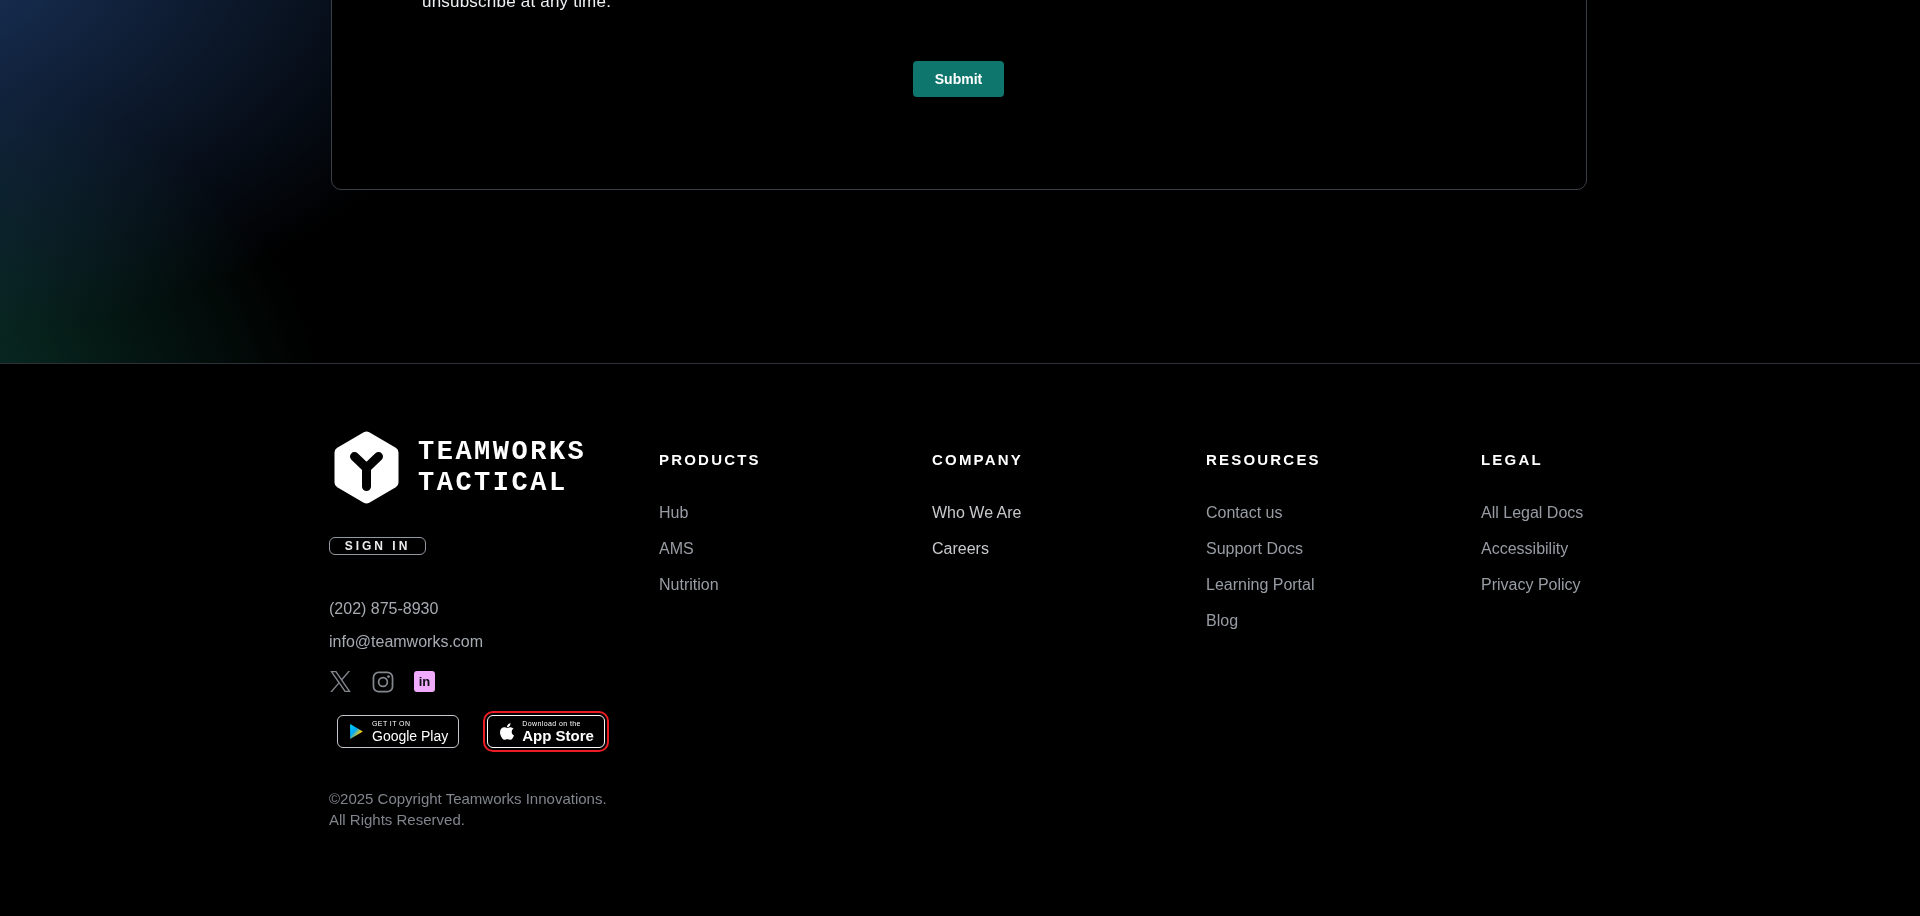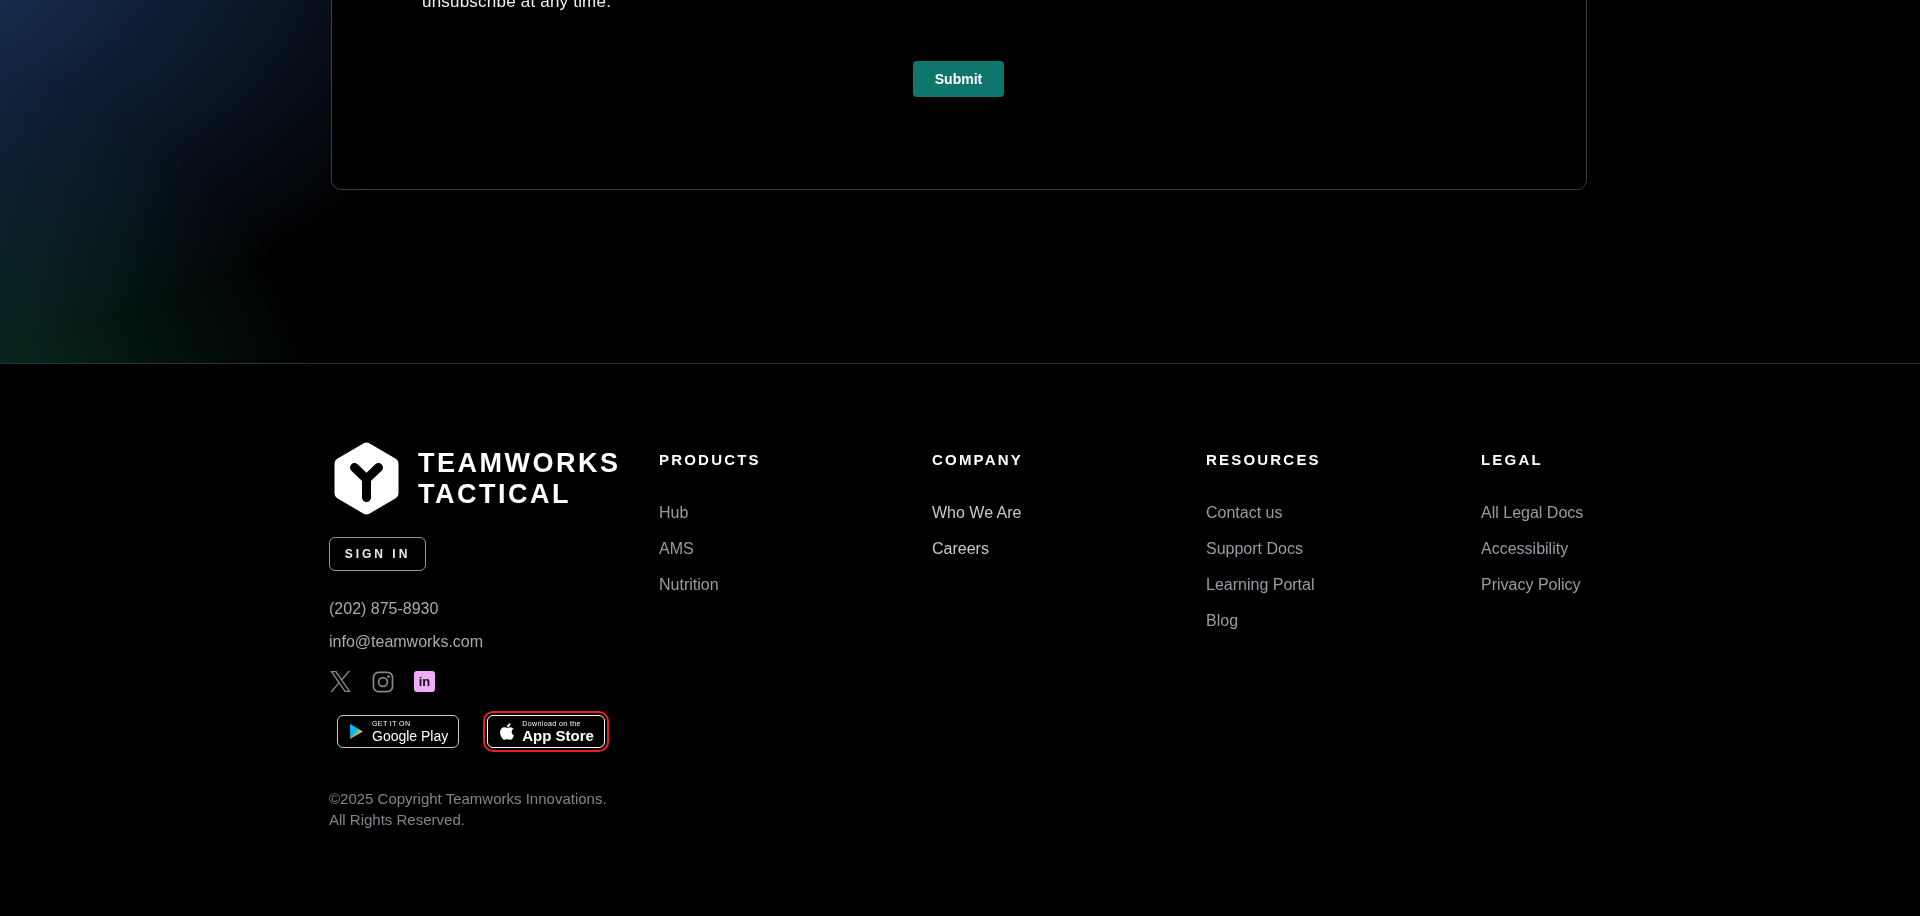--- a/index.html
+++ b/index.html
@@ -66,35 +66,35 @@
 
   
   .footer {
     position: absolute;
     top: 363px; left: 0;
     width: 1920px; height: 553px;
     background: #000;
     border-top: 1px solid #2d3137;
   }
 
-  .brand { position: absolute; left: 329px; top: 77px; display: flex; align-items: center; }
+  .brand { position: absolute; left: 329px; top: 66px; display: flex; align-items: center; font-family: Liberation Mono, monospace; }
   .brand-mark { width: 75px; height: 75px; }
   .brand-words {
     margin-left: 14px;
     font-weight: 800;
     font-size: 27px;
     line-height: 31px;
     letter-spacing: 2.5px;
     color: #fff;
   }
 
   .signin-btn {
     position: absolute;
     left: 329px; top: 173px;
-    width: 97px; height: 34px;
+    width: 97px; height: 18px;
     background: transparent;
     border: 1px solid #94989f;
     border-radius: 6px;
     color: #ececee;
     font-family: "Liberation Sans", sans-serif;
     font-size: 12px;
     font-weight: 700;
     letter-spacing: 3px;
     cursor: pointer;
   }

